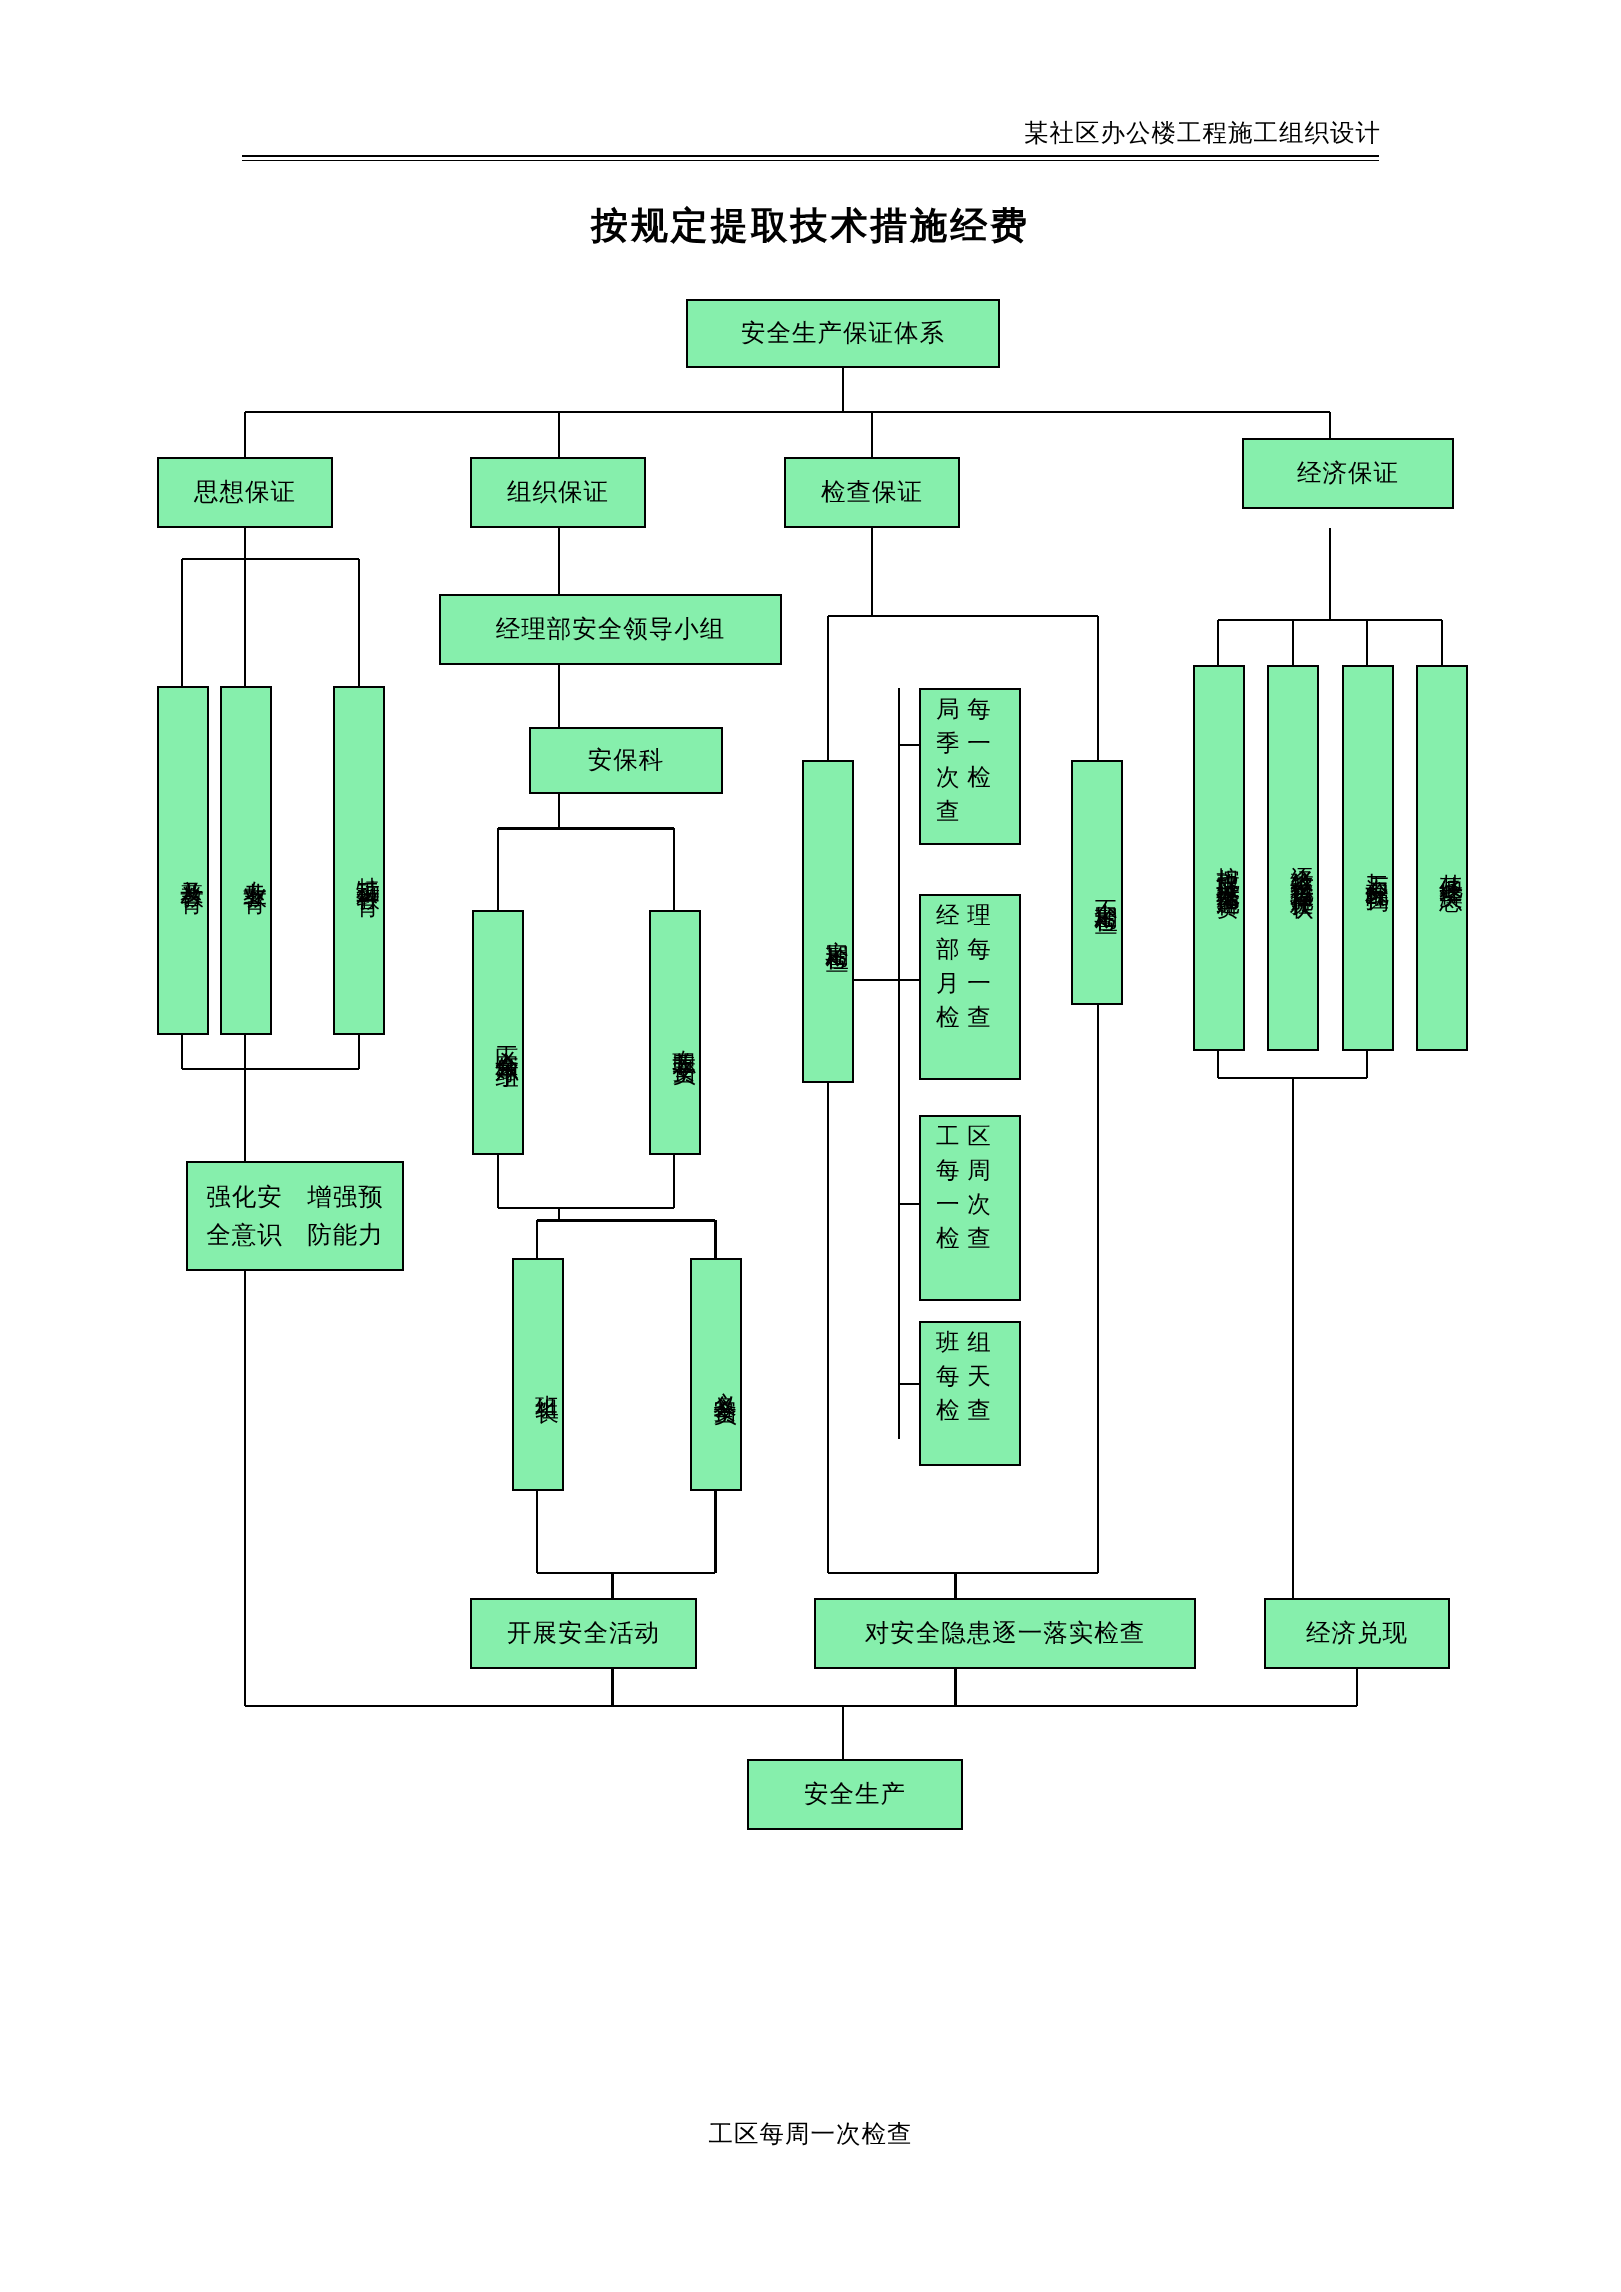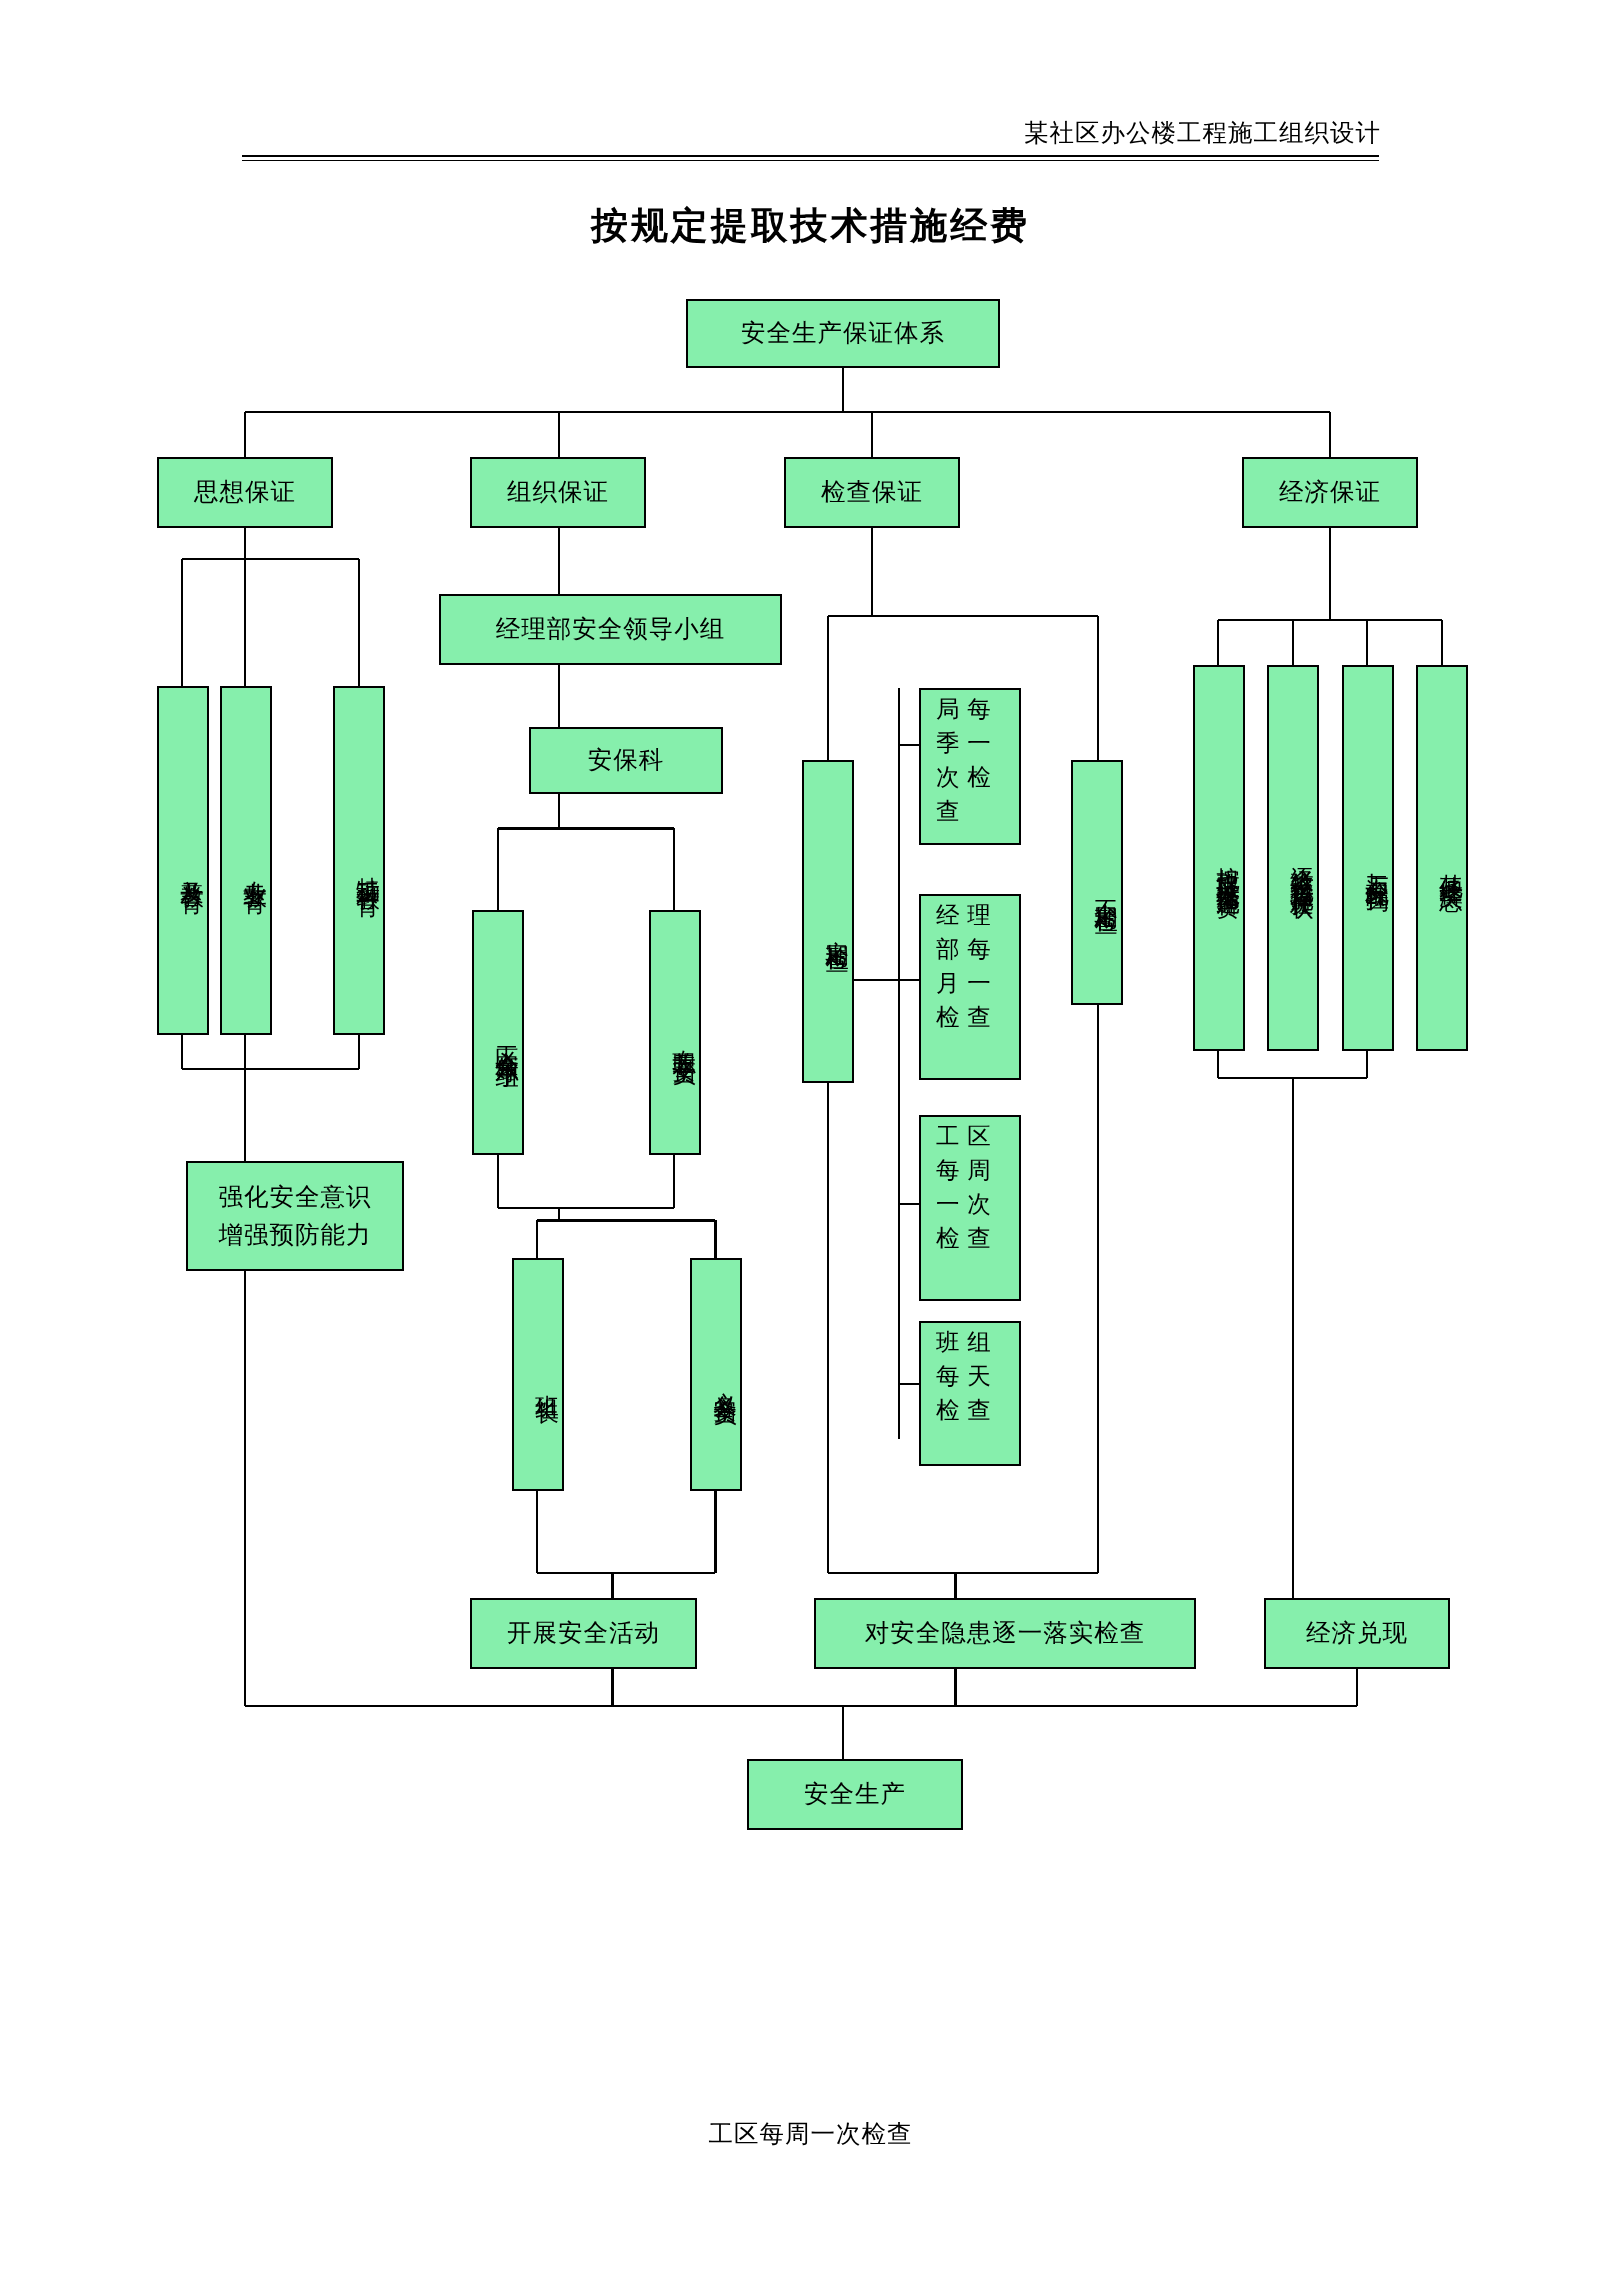--- a/index.html
+++ b/index.html
@@ -154,35 +154,35 @@
 
   <div class="node h" style="left:157px; top:457px; width:176px; height:71px;">
     <span>思想保证</span>
   </div>
   <div class="node h" style="left:470px; top:457px; width:176px; height:71px;">
     <span>组织保证</span>
   </div>
   <div class="node h" style="left:784px; top:457px; width:176px; height:71px;">
     <span>检查保证</span>
   </div>
-  <div class="node h" style="left:1242px; top:457px; width:176px; height:71px;">
+  <div class="node h" style="left:1242px; top:438px; width:212px; height:71px;">
     <span>经济保证</span>
   </div>
 
   <div class="node v" style="left:157px; top:686px; width:52px; height:349px;">
     <span>普及教育</span>
   </div>
   <div class="node v" style="left:220px; top:686px; width:52px; height:349px;">
     <span>专业教育</span>
   </div>
   <div class="node v" style="left:333px; top:686px; width:52px; height:349px;">
     <span>特种工种教育</span>
   </div>
 
-  <div class="node h two-line" style="left:186px; top:1161px; width:218px; height:110px; flex-direction:column;">
+  <div class="node h two-line" style="left:186px; top:1161px; width:218px; height:110px; flex-direction:row;">
     <span>强化安全意识</span>
     <span>增强预防能力</span>
   </div>
 
   <div class="node h" style="left:439px; top:594px; width:343px; height:71px;">
     <span>经理部安全领导小组</span>
   </div>
   <div class="node h" style="left:529px; top:727px; width:194px; height:67px;">
     <span>安保科</span>
   </div>

